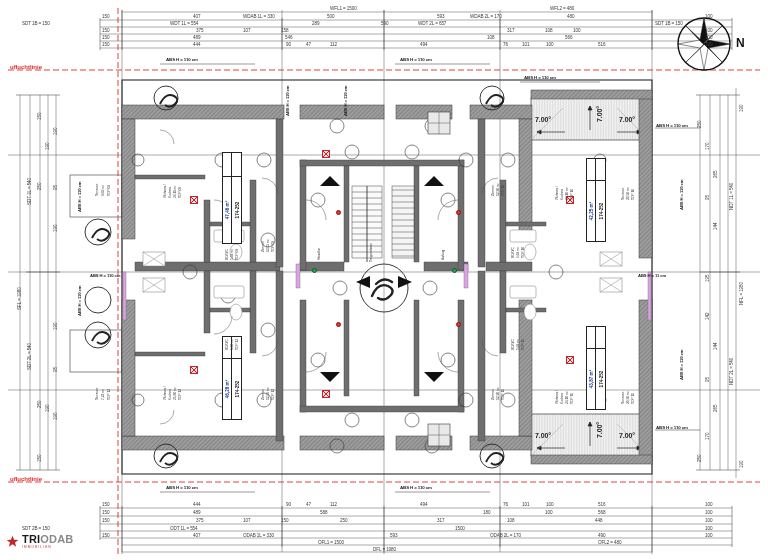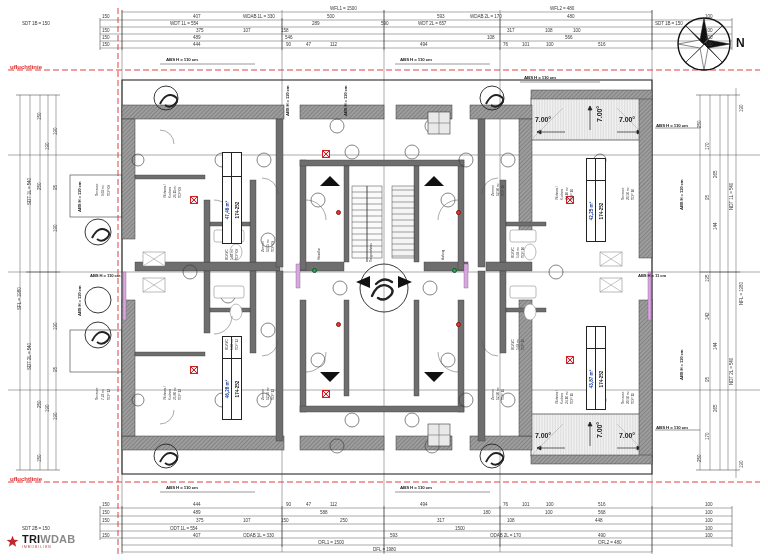--- a/index.html
+++ b/index.html
@@ -472,21 +472,21 @@
     </g>
   </svg>
   <div id="compass-n">N</div>
 
 
   <div id="logo">
     <svg class="star" viewBox="0 0 20 20">
       <path d="M10 1 L12.4 7.2 L19 7.6 L13.9 11.7 L15.6 18 L10 14.4 L4.4 18 L6.1 11.7 L1 7.6 L7.6 7.2 Z" fill="#c0272d"></path>
     </svg>
     <div class="wm">
-      <div class="n1"><span>TRI</span><span class="lt">WDAB</span></div>
+      <div class="n1"><span>TRI</span><span class="lt">ODAB</span></div>
       <div class="n2">IMMOBILIEN</div>
     </div>
   </div>
 
   <div class="flucht" style="left:10px; top:64px;">ufluchtlinie</div>
   <div class="flucht" style="left:10px; top:476px;">ufluchtlinie</div>
 
   <div class="stamp" style="left:222px; top:152px; height:68px;">
     <div class="cell blue">
         <span>TOP 09</span>

